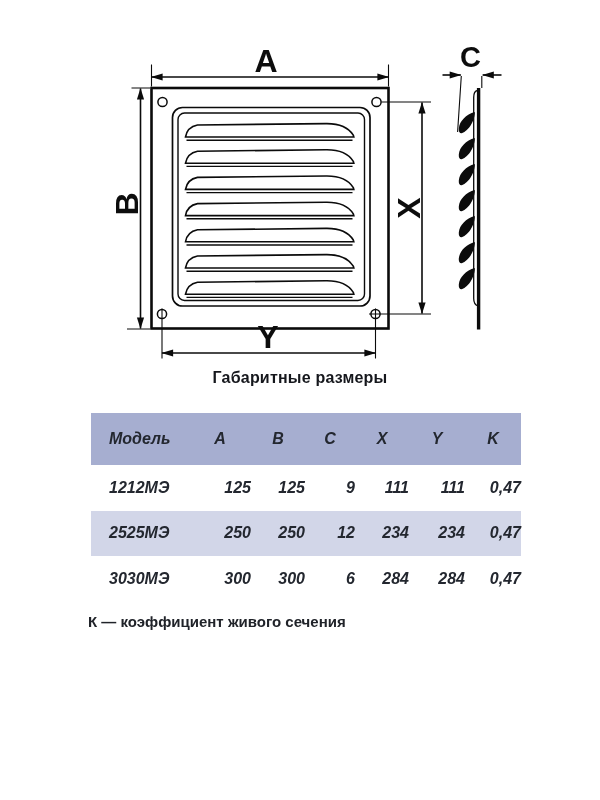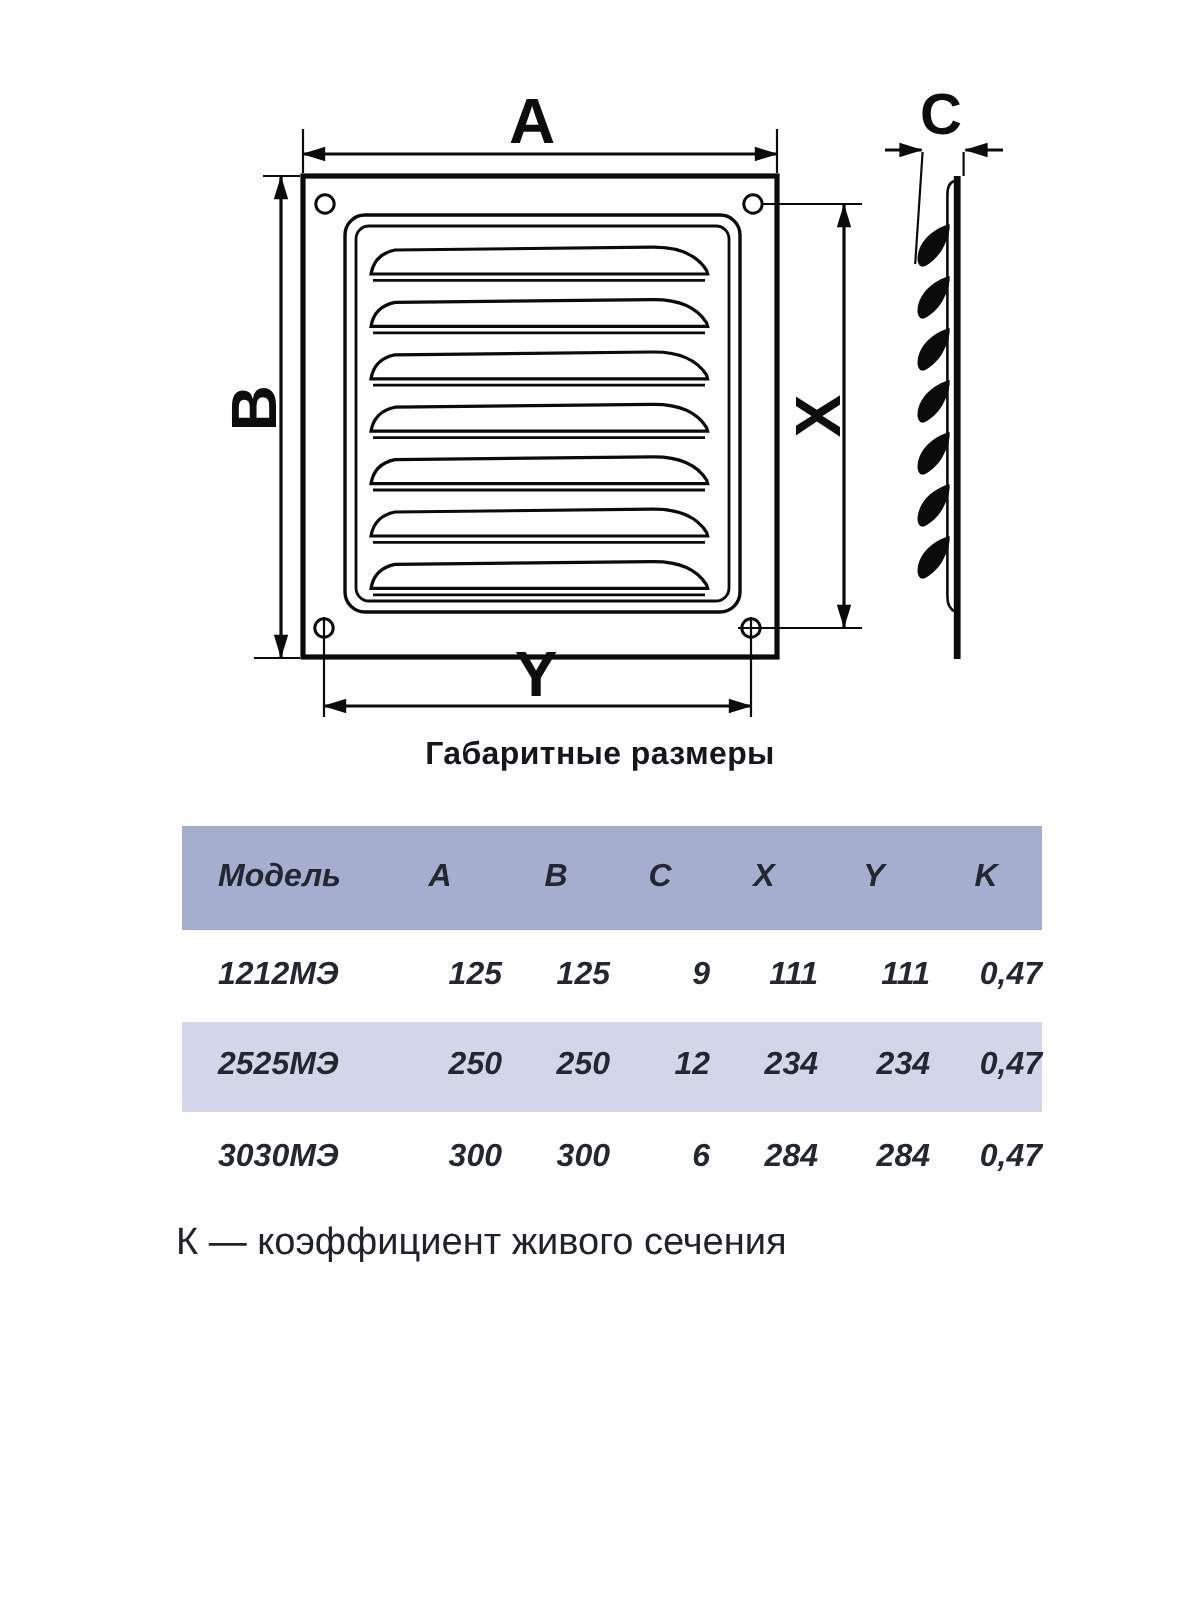--- a/index.html
+++ b/index.html
@@ -20,21 +20,21 @@
   svg .hook{fill:#0b0b0b;stroke:none;}
   svg text.dimlbl{font-family:"Liberation Sans",sans-serif;font-weight:700;fill:#0d0d0d;font-size:32px;}
   svg text.dimlbl-c{font-size:29px;}
   .caption{margin-top:3px;text-align:center;font-size:16px;font-weight:700;color:#15171c;letter-spacing:.2px;line-height:26px;}
   table.dims{margin:22px 0 0 91px;width:430px;border-collapse:collapse;table-layout:fixed;font-size:16px;font-style:italic;}
   table.dims thead tr{background:var(--header_bg,#a6aed0);height:52px;}
   table.dims th{font-weight:600;color:#23272f;text-align:center;padding:0;}
   table.dims td{height:45.5px;font-weight:700;color:#23272f;text-align:right;padding:0;}
   table.dims tbody tr:nth-child(even){background:var(--stripe_bg,#d2d6e8);}
   table.dims th.model,table.dims td.model{text-align:left;padding-left:18px;}
-  .footnote{margin:9px 0 0 88px;font-size:19px;font-weight:400;color:#202329;line-height:22px;}
+  .footnote{margin:9px 0 0 88px;font-size:15px;font-weight:700;color:#202329;line-height:22px;}
 </style>
 </head>
 <body>
 
 <div class="page">
 
   <svg class="diagram" width="600" height="362" viewBox="0 0 600 362">
     <defs>
       <marker id="arr" markerWidth="13" markerHeight="9" refX="11.6" refY="4" markerUnits="userSpaceOnUse" orient="auto-start-reverse">
         <path d="M12.2 4 L0.5 0.4 L0.5 7.6 Z" fill="#0b0b0b"></path>

